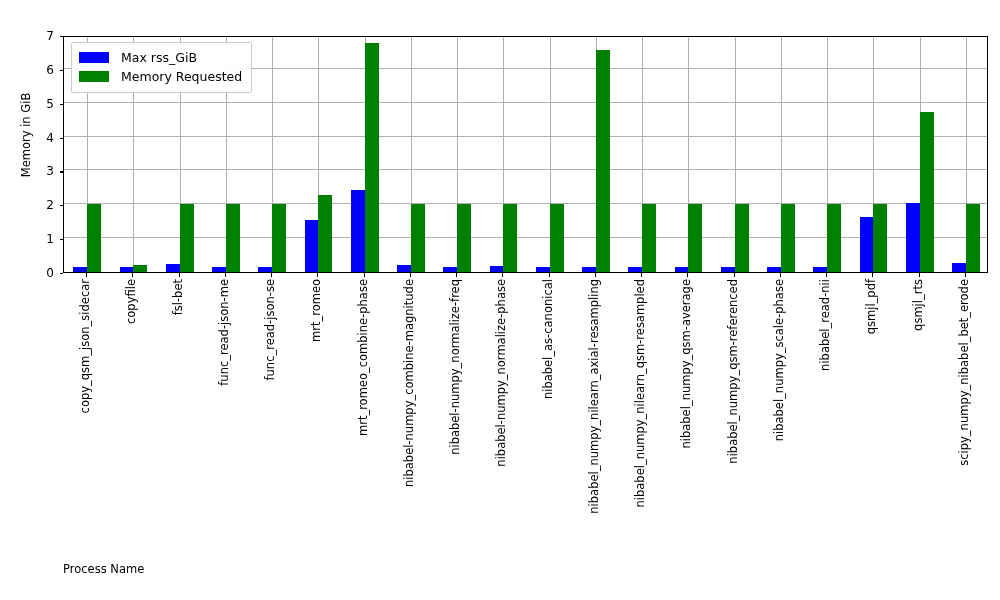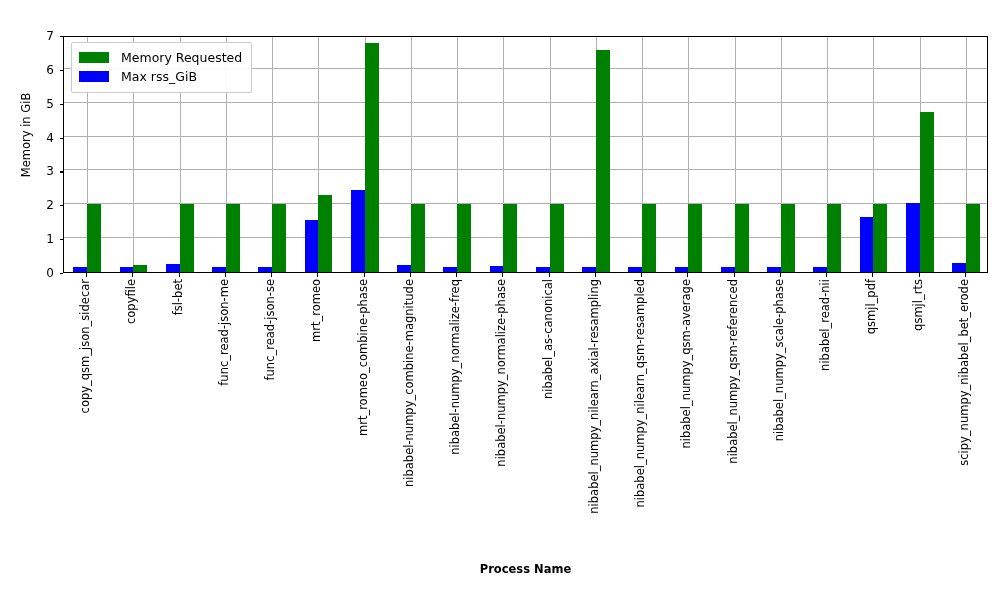--- a/index.html
+++ b/index.html
@@ -127,25 +127,23 @@
     width: 0;
     height: 0;
   }
 
   
   #xaxis-label {
     position: absolute;
     left: 63px;
     top: 562px;
     width: 925px;
-    text-align: center;
     font-size: 11.5px;
     line-height: 14px;
     color: #000000;
-    font-weight: bold;
   }
   #yaxis-label {
     position: absolute;
     left: -44px;
     top: 128px;
     width: 140px;
     text-align: center;
     font-size: 11.5px;
     line-height: 14px;
     color: #000000;
@@ -364,22 +362,22 @@
       <div class="xtick-text-wrap" style="left: 901.875px;">
         <div class="xtick-text" style="left: 0px; top: 0px; transform-origin: left top; transform: rotate(-90deg) translate(-100%, -50%);">scipy_numpy_nibabel_bet_erode</div>
       </div>
     </div>
 
   <div id="xaxis-label">Process Name</div>
   <div id="yaxis-label">Memory in GiB</div>
 
   <div id="legend">
     <div class="legend-row">
+      <span class="legend-swatch blue"></span>
+      <span class="legend-text">Max rss_GiB</span>
+    </div>
+    <div class="legend-row">
       <span class="legend-swatch green"></span>
       <span class="legend-text">Memory Requested</span>
     </div>
-    <div class="legend-row">
-      <span class="legend-swatch blue"></span>
-      <span class="legend-text">Max rss_GiB</span>
-    </div>
   </div>
 
 </div>
 
 </body></html>

